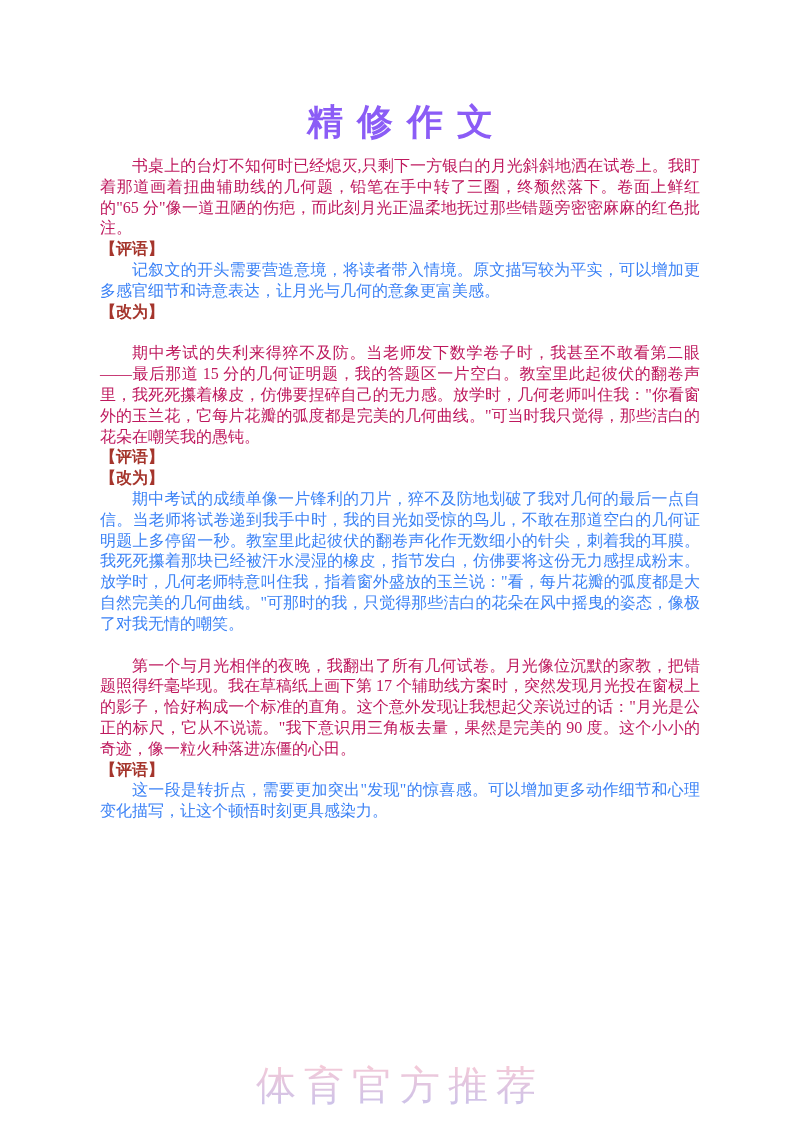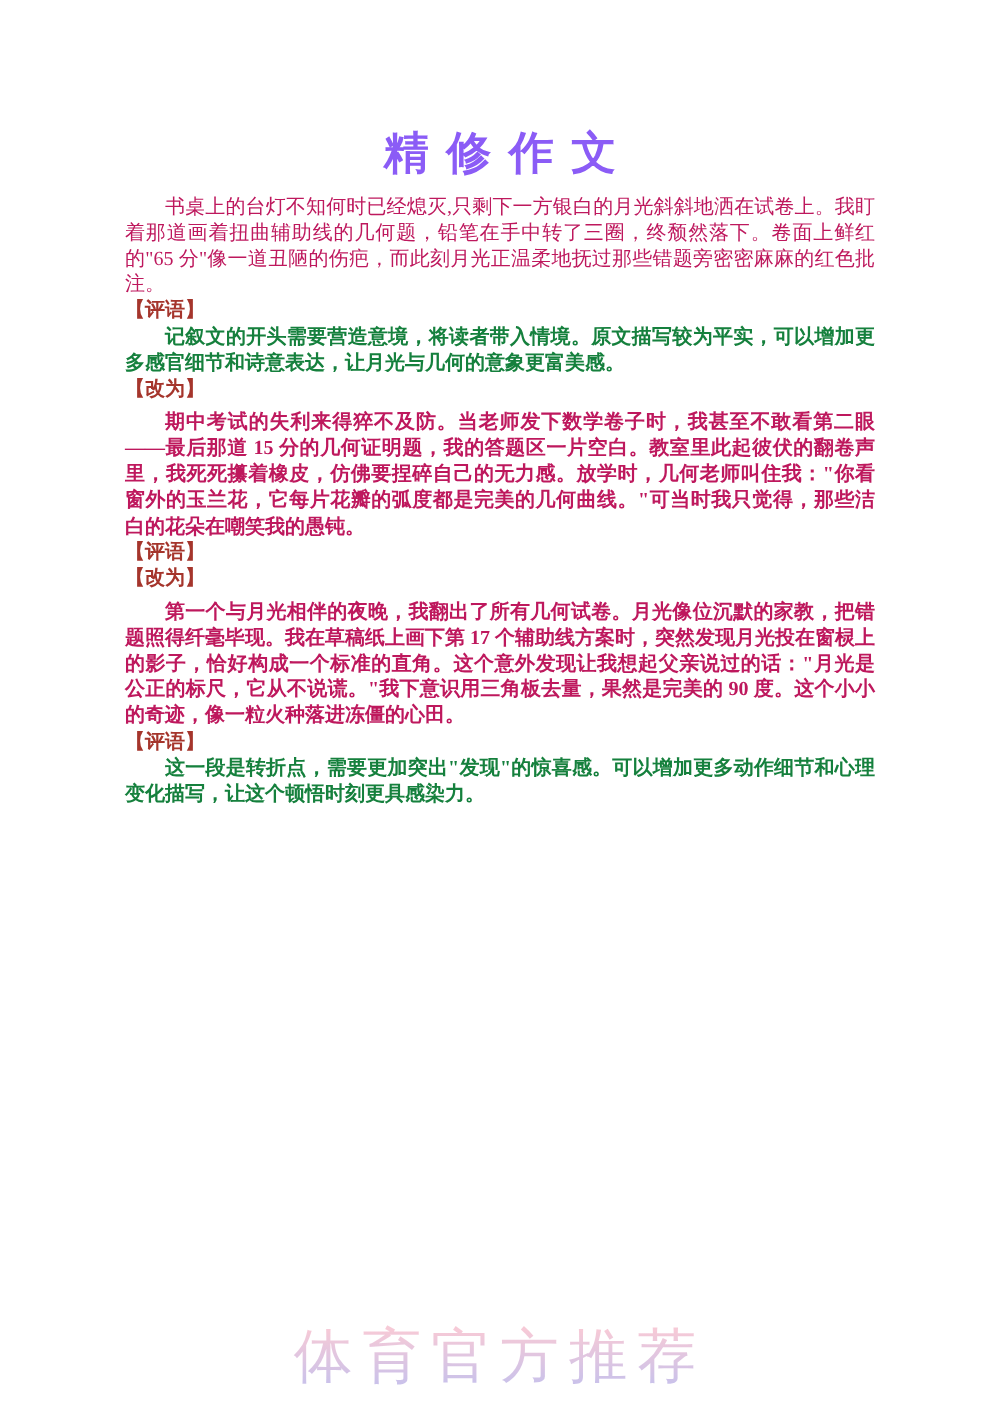--- a/index.html
+++ b/index.html
@@ -44,36 +44,36 @@
     text-align: justify;
     text-justify: inter-ideograph;
     margin: 0;
   }
   .indent { text-indent: 2em; }
   .original {
     color: #be185d;
     font-weight: normal;
   }
   .annotation {
-    color: #15803d;
-    font-weight: bold;
+    color: #3b82f6;
+    font-weight: normal;
   }
   .label {
     color: #a5352c;
     font-weight: bold;
     text-indent: 0;
   }
-  .gap-before { margin-top: 6px; font-weight: bold; }
+  .gap-before { margin-top: 21px; }
   .watermark {
     position: absolute;
     top: 1058px;
     left: 0;
     width: 100%;
     text-align: center;
-    font-size: 47px;
+    font-size: 40px;
     line-height: 56px;
     letter-spacing: 8px;
     font-weight: normal;
     color: #d8b4d8;
     background: linear-gradient(180deg, #f4b9ca 10%, #b7ade4 90%);
     -webkit-background-clip: text;
     background-clip: text;
     -webkit-text-fill-color: transparent;
     opacity: 0.75;
     pointer-events: none;
@@ -96,20 +96,21 @@
   <p class="para label">【改为】</p>
 
 
   <p class="para original indent gap-before">期中考试的失利来得猝不及防。当老师发下数学卷子时，我甚至不敢看第二眼——最后那道 15 分的几何证明题，我的答题区一片空白。教室里此起彼伏的翻卷声里，我死死攥着橡皮，仿佛要捏碎自己的无力感。放学时，几何老师叫住我："你看窗外的玉兰花，它每片花瓣的弧度都是完美的几何曲线。"可当时我只觉得，那些洁白的花朵在嘲笑我的愚钝。</p>
 
   <p class="para label">【评语】</p>
 
 
   <p class="para label">【改为】</p>
 
+  <p class="para annotation indent">期中考试的成绩单像一片锋利的刀片，猝不及防地划破了我对几何的最后一点自信。当老师将试卷递到我手中时，我的目光如受惊的鸟儿，不敢在那道空白的几何证明题上多停留一秒。教室里此起彼伏的翻卷声化作无数细小的针尖，刺着我的耳膜。我死死攥着那块已经被汗水浸湿的橡皮，指节发白，仿佛要将这份无力感捏成粉末。放学时，几何老师特意叫住我，指着窗外盛放的玉兰说："看，每片花瓣的弧度都是大自然完美的几何曲线。"可那时的我，只觉得那些洁白的花朵在风中摇曳的姿态，像极了对我无情的嘲笑。</p>
 
   <p class="para original indent gap-before">第一个与月光相伴的夜晚，我翻出了所有几何试卷。月光像位沉默的家教，把错题照得纤毫毕现。我在草稿纸上画下第 17 个辅助线方案时，突然发现月光投在窗棂上的影子，恰好构成一个标准的直角。这个意外发现让我想起父亲说过的话："月光是公正的标尺，它从不说谎。"我下意识用三角板去量，果然是完美的 90 度。这个小小的奇迹，像一粒火种落进冻僵的心田。</p>
 
   <p class="para label">【评语】</p>
 
   <p class="para annotation indent">这一段是转折点，需要更加突出"发现"的惊喜感。可以增加更多动作细节和心理变化描写，让这个顿悟时刻更具感染力。</p>
 
 </div>
 
 <div class="watermark">体育官方推荐</div>

